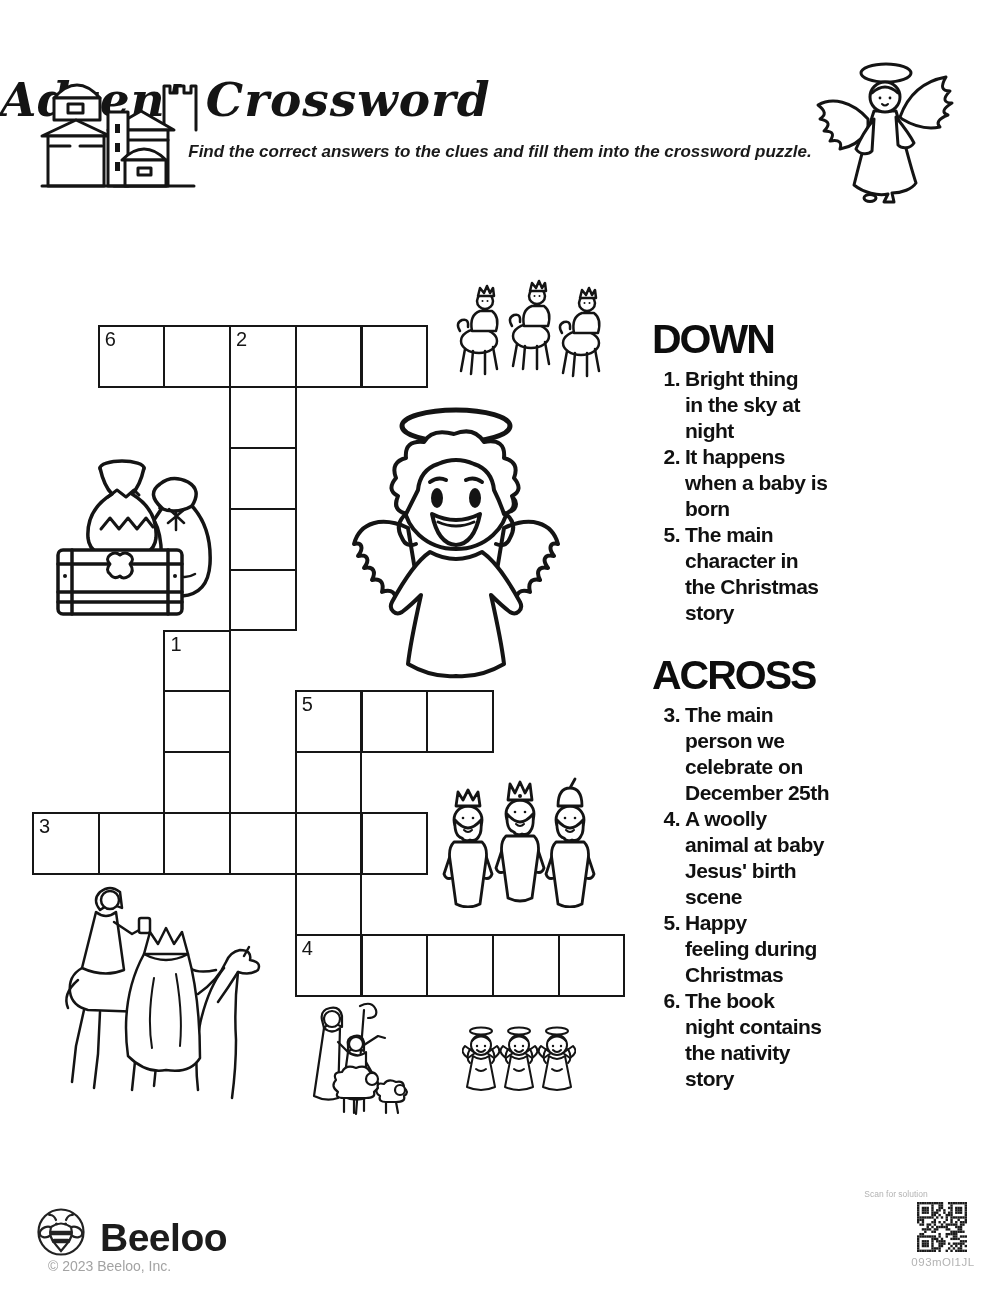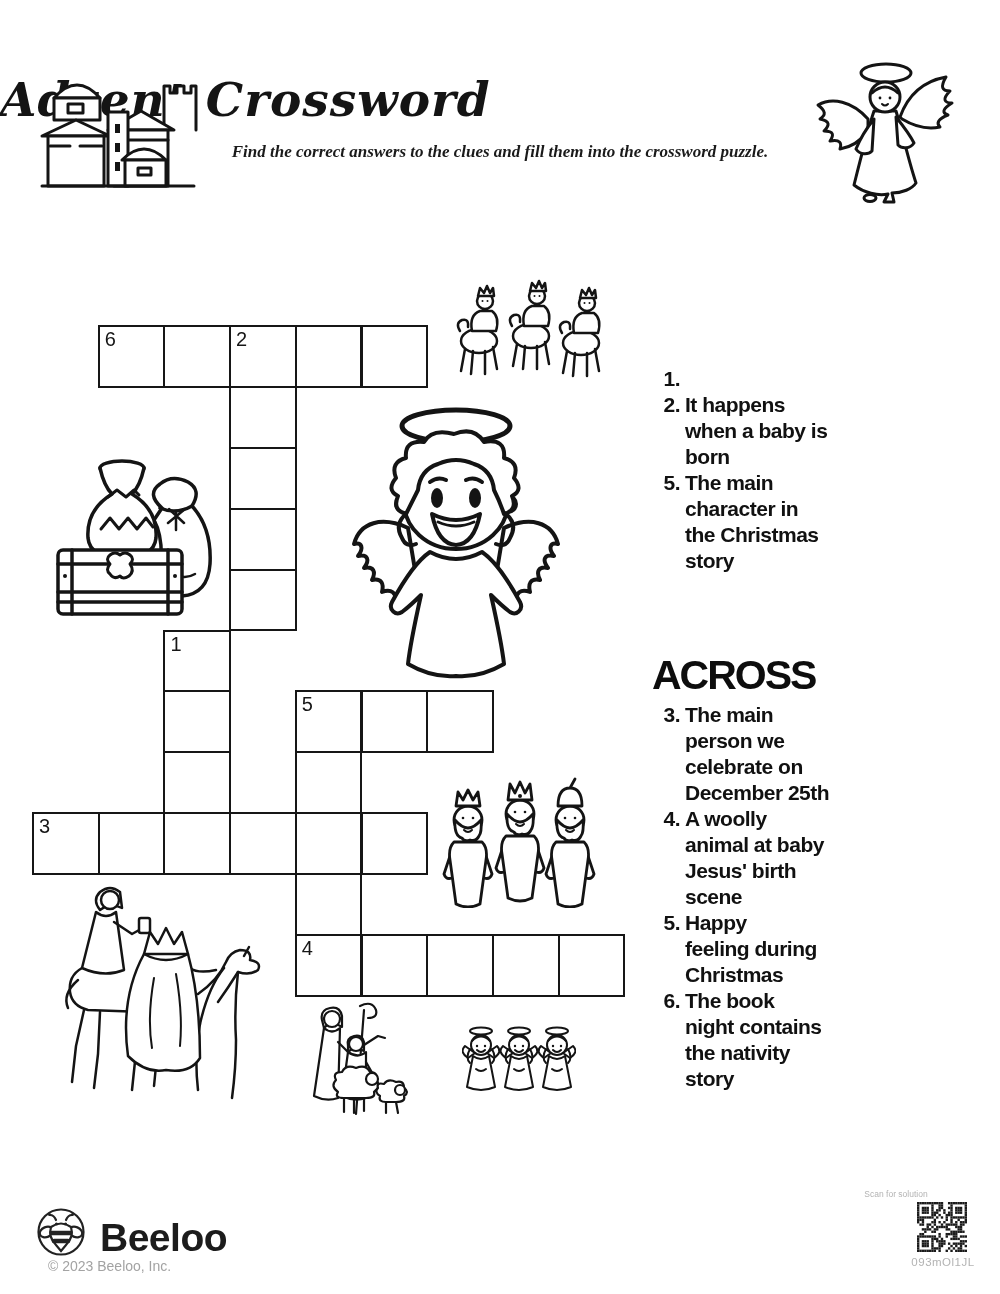--- a/index.html
+++ b/index.html
@@ -3,21 +3,21 @@
 <meta charset="utf-8">
 <style>
   html,body{margin:0;padding:0;background:#fff;}
   .page{position:relative;width:1000px;height:1294px;background:#fff;overflow:hidden;
         font-family:"Liberation Sans",sans-serif;color:#111;}
   .abs{position:absolute;}
   .title{left:0;right:0;top:72px;
          font-family:"DejaVu Serif",serif;font-style:italic;font-weight:700;
          font-size:47px;letter-spacing:1px;color:#141414;}
   .subtitle{left:150px;width:700px;top:142px;text-align:center;
-            font-family:Liberation Serif, serif;font-style:italic;font-weight:600;
+            font-family:Liberation Sans, sans-serif;font-style:italic;font-weight:600;
             font-size:17px;color:#1a1a1a;}
   .cell{position:absolute;width:67.7px;height:62.9px;background:#fff;
         border:2px solid #161616;box-sizing:border-box;}
   .cellnum{position:absolute;left:5px;top:1px;font-size:20px;font-weight:400;
            color:#161616;font-family:"Liberation Sans",sans-serif;}
   .clues-head{font-weight:700;font-size:41px;letter-spacing:-2px;color:#0d0d0d;}
   .cluelist{display:flex;flex-direction:column;width:240px;}
   .clue{display:flex;align-items:flex-start;}
   .cluenum{flex:0 0 30px;text-align:right;padding-right:5px;font-weight:700;
            font-size:21px;line-height:26px;letter-spacing:-0.5px;}
@@ -273,23 +273,27 @@
       <div class="cell" style="left: 294.8px; top: 873.1px;"></div>
       <div class="cell" style="left: 294.8px; top: 934px;">
         <span class="cellnum">4</span>
       </div>
       <div class="cell" style="left: 360.5px; top: 934px;"></div>
       <div class="cell" style="left: 426.2px; top: 934px;"></div>
       <div class="cell" style="left: 491.9px; top: 934px;"></div>
       <div class="cell" style="left: 557.6px; top: 934px;"></div>
     </div>
 
+  <div class="abs clues-head" style="left:652px;top:316px">DOWN</div>
   <div class="abs cluelist" style="left:650px;top:366px">
       <div class="clue">
         <span class="cluenum">1.</span>
+        <span class="cluetext">Bright thing
+in the sky at
+night</span>
       </div>
       <div class="clue">
         <span class="cluenum">2.</span>
         <span class="cluetext">It happens
 when a baby is
 born</span>
       </div>
       <div class="clue">
         <span class="cluenum">5.</span>
         <span class="cluetext">The main

